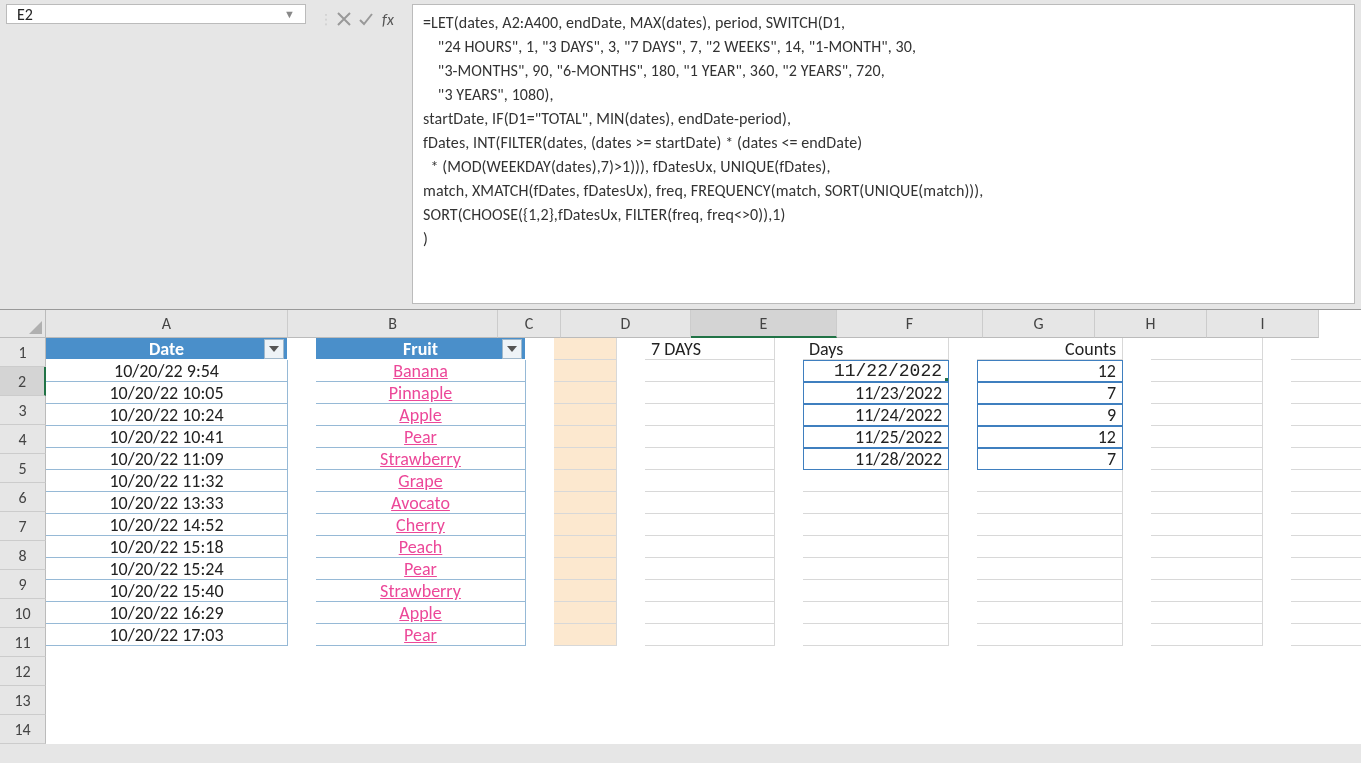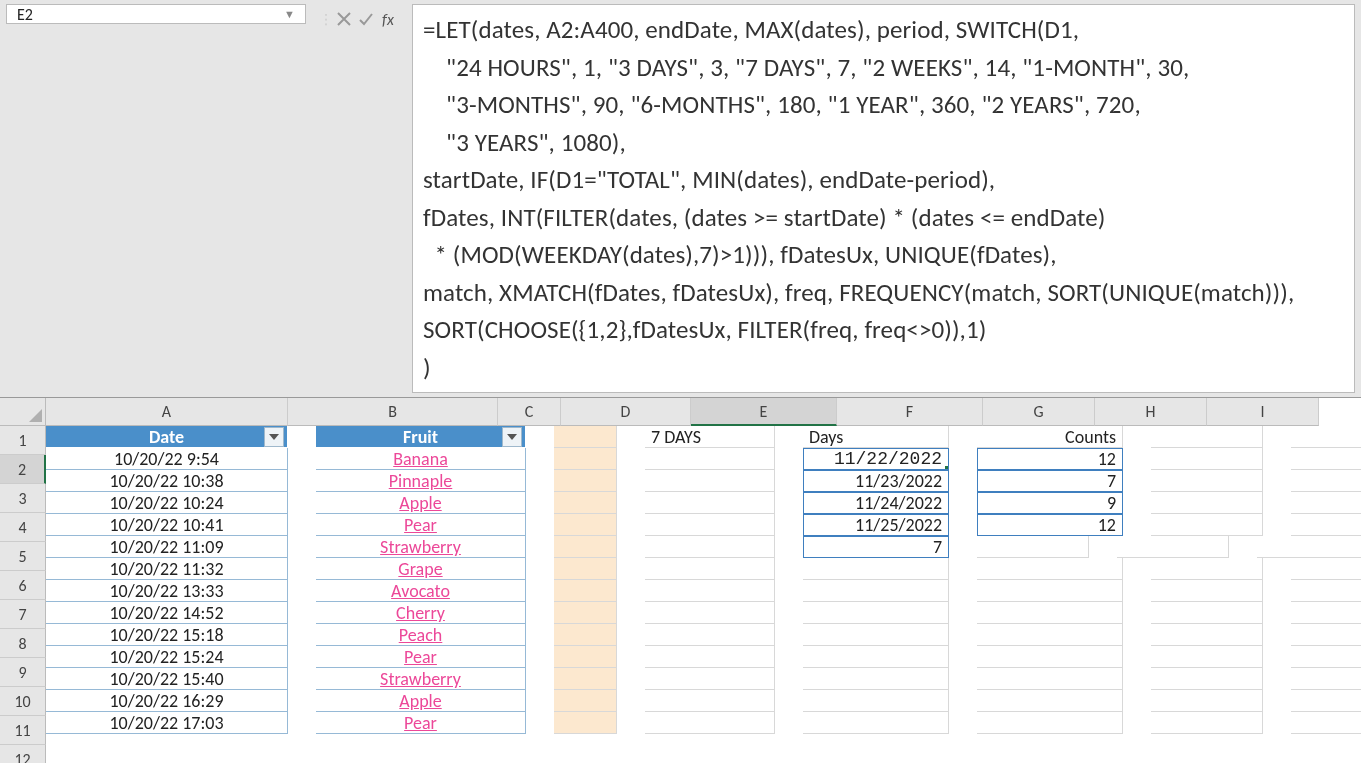--- a/index.html
+++ b/index.html
@@ -48,21 +48,21 @@
       color: #888;
       font-size: 18px;
     }
     .fb-icon svg { width: 18px; height: 18px; fill: none; stroke: #999; stroke-width: 2; }
     .fx { font-style: italic; color: #555; font-size: 16px; }
     .formula-box {
       flex: 1;
       background: #fff;
       border: 1px solid #bbb;
       padding: 6px 10px;
-      font-size: 25px;
+      font-size: 16px;
       color: #333;
       line-height: 1.5;
       white-space: pre;
       font-family: Calibri, Arial, sans-serif;
       min-height: 300px;
       letter-spacing: 0.1px;
     }
     .grid-area {
       display: flex;
       background: #fff;
@@ -270,21 +270,21 @@
         <div class="cell cC colC"></div>
         <div class="cell cD"></div>
         <div class="cell cE right sel-active spill">11/22/2022</div>
         <div class="cell cF right spill">12</div>
         <div class="cell cG"></div>
         <div class="cell cH"></div>
         <div class="cell cI"></div>
       </div>
 
       <div class="row">
-        <div class="cell cA tbl-cell center">10/20/22 10:38</div>
+        <div class="cell cA tbl-cell center">10/20/22 10:05</div>
         <div class="cell cB tbl-cell center link">Pinnaple</div>
         <div class="cell cC colC"></div>
         <div class="cell cD"></div>
         <div class="cell cE right spill">11/23/2022</div>
         <div class="cell cF right spill">7</div>
         <div class="cell cG"></div>
         <div class="cell cH"></div>
         <div class="cell cI"></div>
       </div>
 
@@ -310,20 +310,21 @@
         <div class="cell cG"></div>
         <div class="cell cH"></div>
         <div class="cell cI"></div>
       </div>
 
       <div class="row">
         <div class="cell cA tbl-cell center">10/20/22 11:09</div>
         <div class="cell cB tbl-cell center link">Strawberry</div>
         <div class="cell cC colC"></div>
         <div class="cell cD"></div>
+        <div class="cell cE right spill">11/28/2022</div>
         <div class="cell cF right spill">7</div>
         <div class="cell cG"></div>
         <div class="cell cH"></div>
         <div class="cell cI"></div>
       </div>
 
       <div class="row">
         <div class="cell cA tbl-cell center">10/20/22 11:32</div>
         <div class="cell cB tbl-cell center link">Grape</div>
         <div class="cell cC colC"></div>

